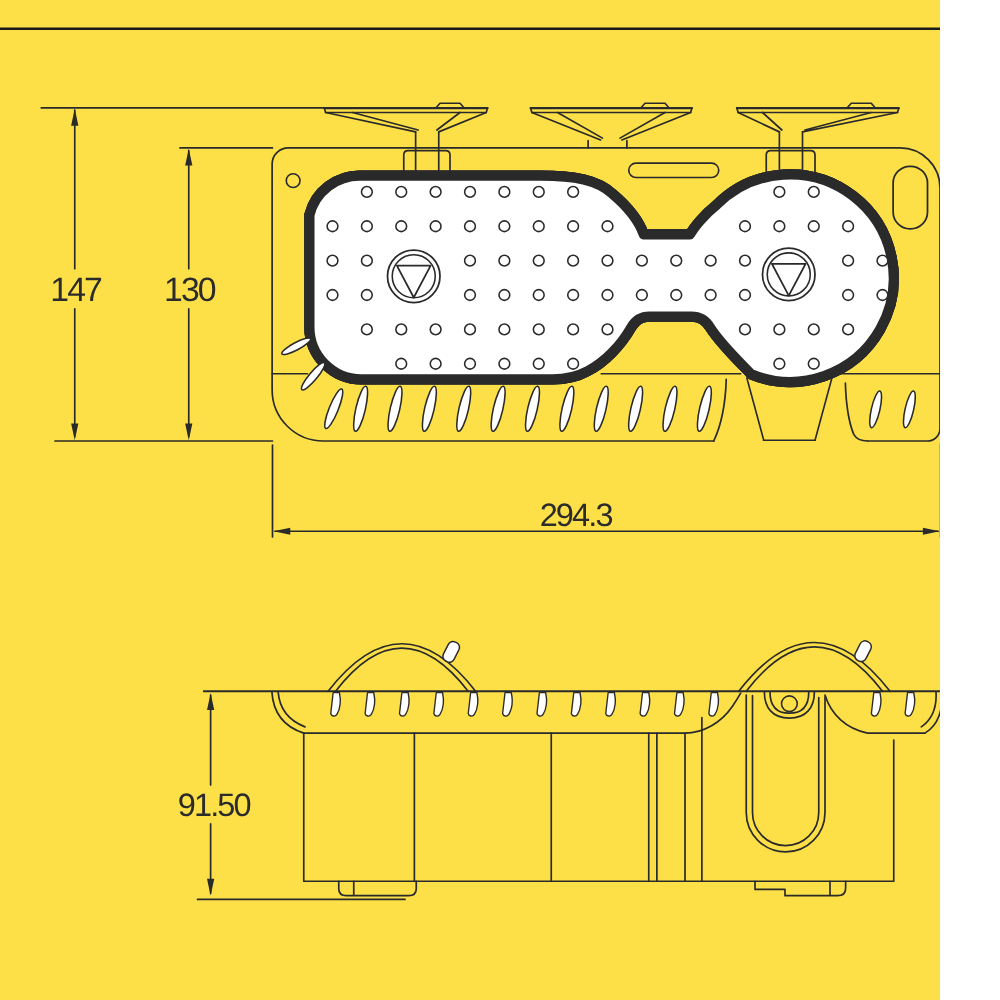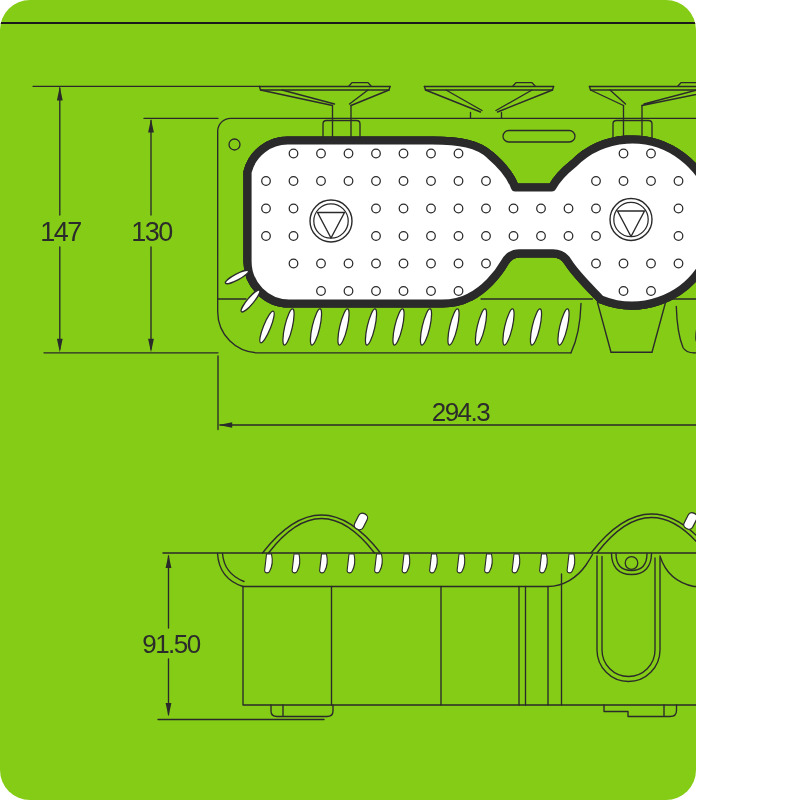--- a/index.html
+++ b/index.html
@@ -1,17 +1,17 @@
 <!DOCTYPE html>
 <html><head>
 <meta charset="utf-8">
 <style>
   html,body{margin:0;padding:0;background:#ffffff;}
-  .stage{position:relative;width:696px;height:800px;background:#84cc16;overflow:hidden;
-         font-family:"Liberation Sans", sans-serif;border-radius:30px;}
+  .stage{position:relative;width:752px;height:800px;background:#fde047;overflow:hidden;
+         font-family:"Liberation Sans", sans-serif;}
   svg{display:block}
   .dim-text{font-family:"Liberation Sans",sans-serif;font-size:27px;letter-spacing:-1.5px;
             fill:#2b2b2b;text-anchor:middle;}
   .dim-text-sm{font-size:26px;}
 </style>
 </head>
 <body>
 
 <div class="stage">
 <svg width="800" height="800" viewBox="0 0 800 800" stroke-linecap="round" stroke-linejoin="round">

